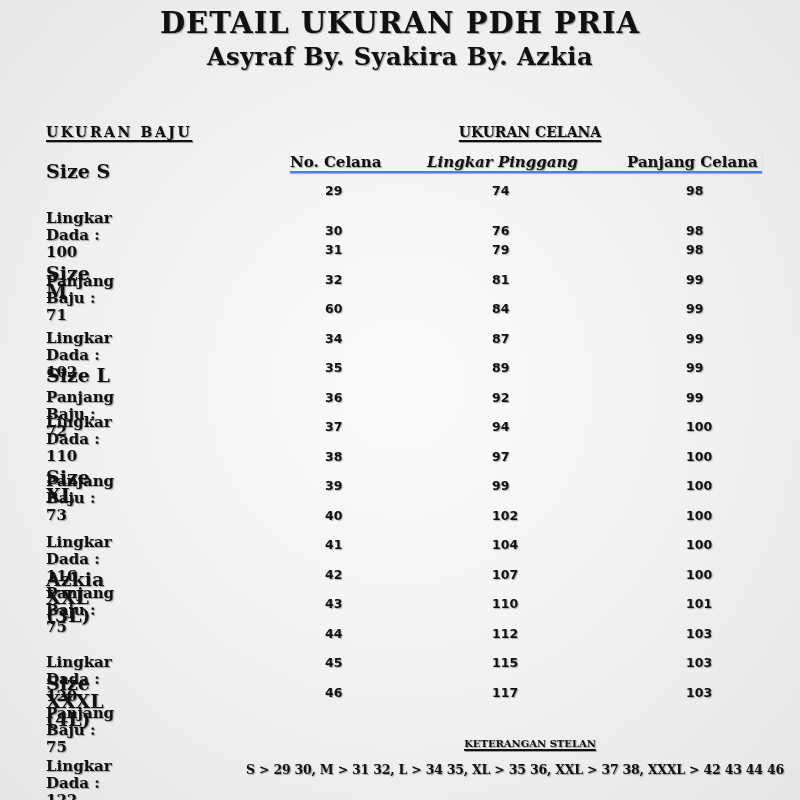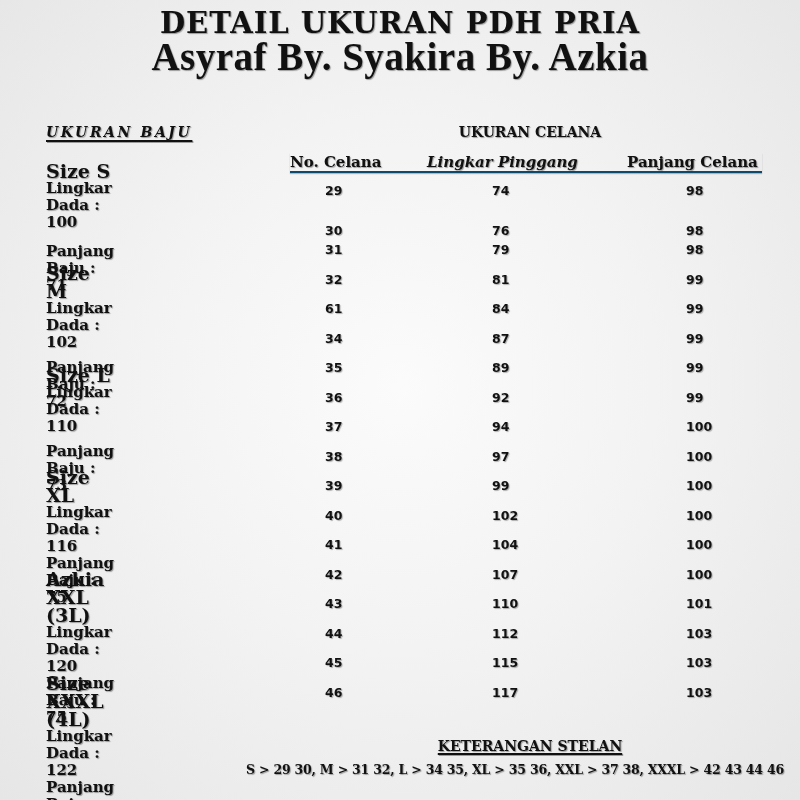--- a/index.html
+++ b/index.html
@@ -17,60 +17,59 @@
     }
     .num {
       font-family: "DejaVu Sans", sans-serif;
       font-weight: bold;
       text-shadow: 1px 1px 1px rgba(0,0,0,0.3);
     }
     #title-block {
       position: absolute; top: 6px; left: 0; width: 800px; text-align: center;
     }
     #title-line1 { font-size: 29px; letter-spacing: 1px; line-height: 34px; }
-    #title-line2 { font-size: 39px; letter-spacing: 0.5px; line-height: 34px; font-family: Liberation Serif, serif; }
+    #title-line2 { font-size: 24px; letter-spacing: 0.5px; line-height: 34px; }
 
     
     #baju {
       position: absolute; left: 46px; top: 124px; width: 230px;
     }
     #baju-heading {
       font-size: 14px; letter-spacing: 2.6px; text-decoration: underline;
       text-decoration-thickness: 2px; text-underline-offset: 3px;
-      font-style: italic;
     }
     .size-block { position: absolute; left: 0; }
     .size-name { font-size: 19px; line-height: 18px; }
-    .size-meas { font-size: 15px; line-height: 17px; margin-top: 0; }
+    .size-meas { font-size: 15px; line-height: 17px; margin-top: 30px; }
 
     
     #celana-heading {
       position: absolute; top: 124px; left: 400px; width: 260px; text-align: center;
-      font-size: 14px; text-decoration-thickness: 2px;
+      font-size: 14px; text-decoration: underline; text-decoration-thickness: 2px;
       text-underline-offset: 3px;
     }
     #table-header {
       position: absolute; top: 153px; left: 290px; width: 472px; height: 20px;
-      border-bottom: 2px solid #0c4a6e;
+      border-bottom: 2px solid #3b82f6;
       box-shadow: 0 1px 1px rgba(0,0,0,0.25);
     }
     .th { position: absolute; top: 0; font-size: 15px; white-space: nowrap; }
     #th-no { left: 0; }
     #th-lp { left: 137px; font-style: italic; }
     #th-pc { left: 337px; }
 
     .trow { position: absolute; left: 0; width: 642px; height: 20px; font-size: 12.5px; }
     .td { position: absolute; top: 0; }
     .td-no { left: 325px; }
     .td-lp { left: 492px; }
     .td-pc { left: 686px; }
 
     #stelan-heading {
       position: absolute; top: 738px; left: 400px; width: 260px; text-align: center;
-      font-size: 14px; text-decoration: underline; text-decoration-thickness: 1.5px;
+      font-size: 10px; text-decoration: underline; text-decoration-thickness: 1.5px;
       text-underline-offset: 2px;
     }
     #stelan-text {
       position: absolute; top: 762px; left: 246px; width: 540px; white-space: nowrap;
       font-size: 12.5px; letter-spacing: -0.2px;
     }
   </style>
 </head>
 <body>
 
@@ -139,21 +138,21 @@
       <span class="td td-no">31</span>
       <span class="td td-lp">79</span>
       <span class="td td-pc">98</span>
     </div>
   <div class="trow num" style="top:271.5px">
       <span class="td td-no">32</span>
       <span class="td td-lp">81</span>
       <span class="td td-pc">99</span>
     </div>
   <div class="trow num" style="top:301px">
-      <span class="td td-no">61</span>
+      <span class="td td-no">60</span>
       <span class="td td-lp">84</span>
       <span class="td td-pc">99</span>
     </div>
   <div class="trow num" style="top:330.5px">
       <span class="td td-no">34</span>
       <span class="td td-lp">87</span>
       <span class="td td-pc">99</span>
     </div>
   <div class="trow num" style="top:360px">
       <span class="td td-no">35</span>

